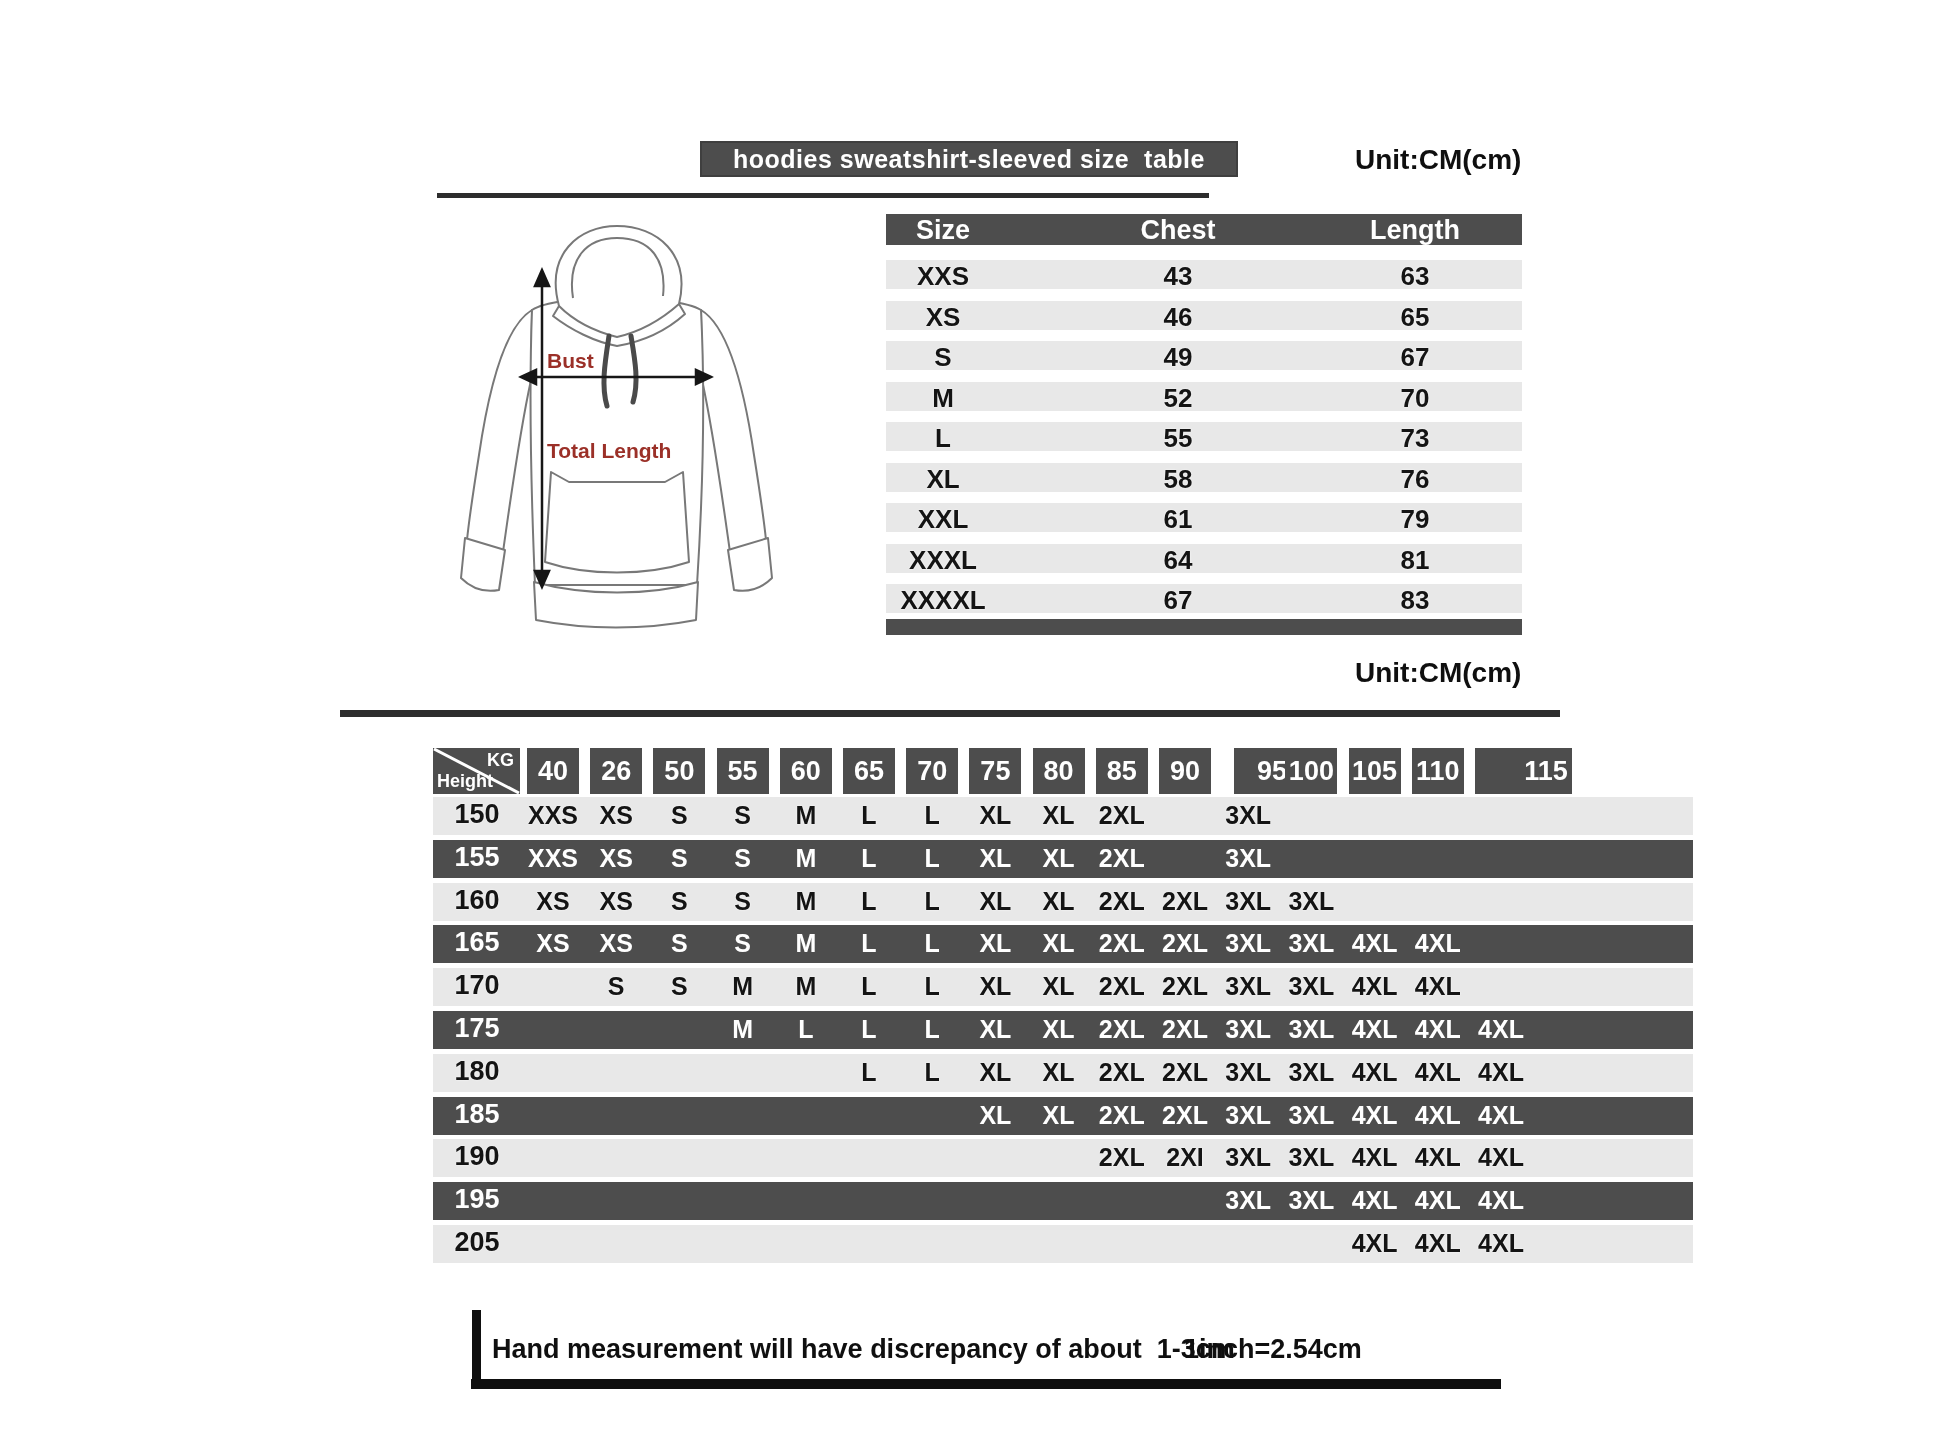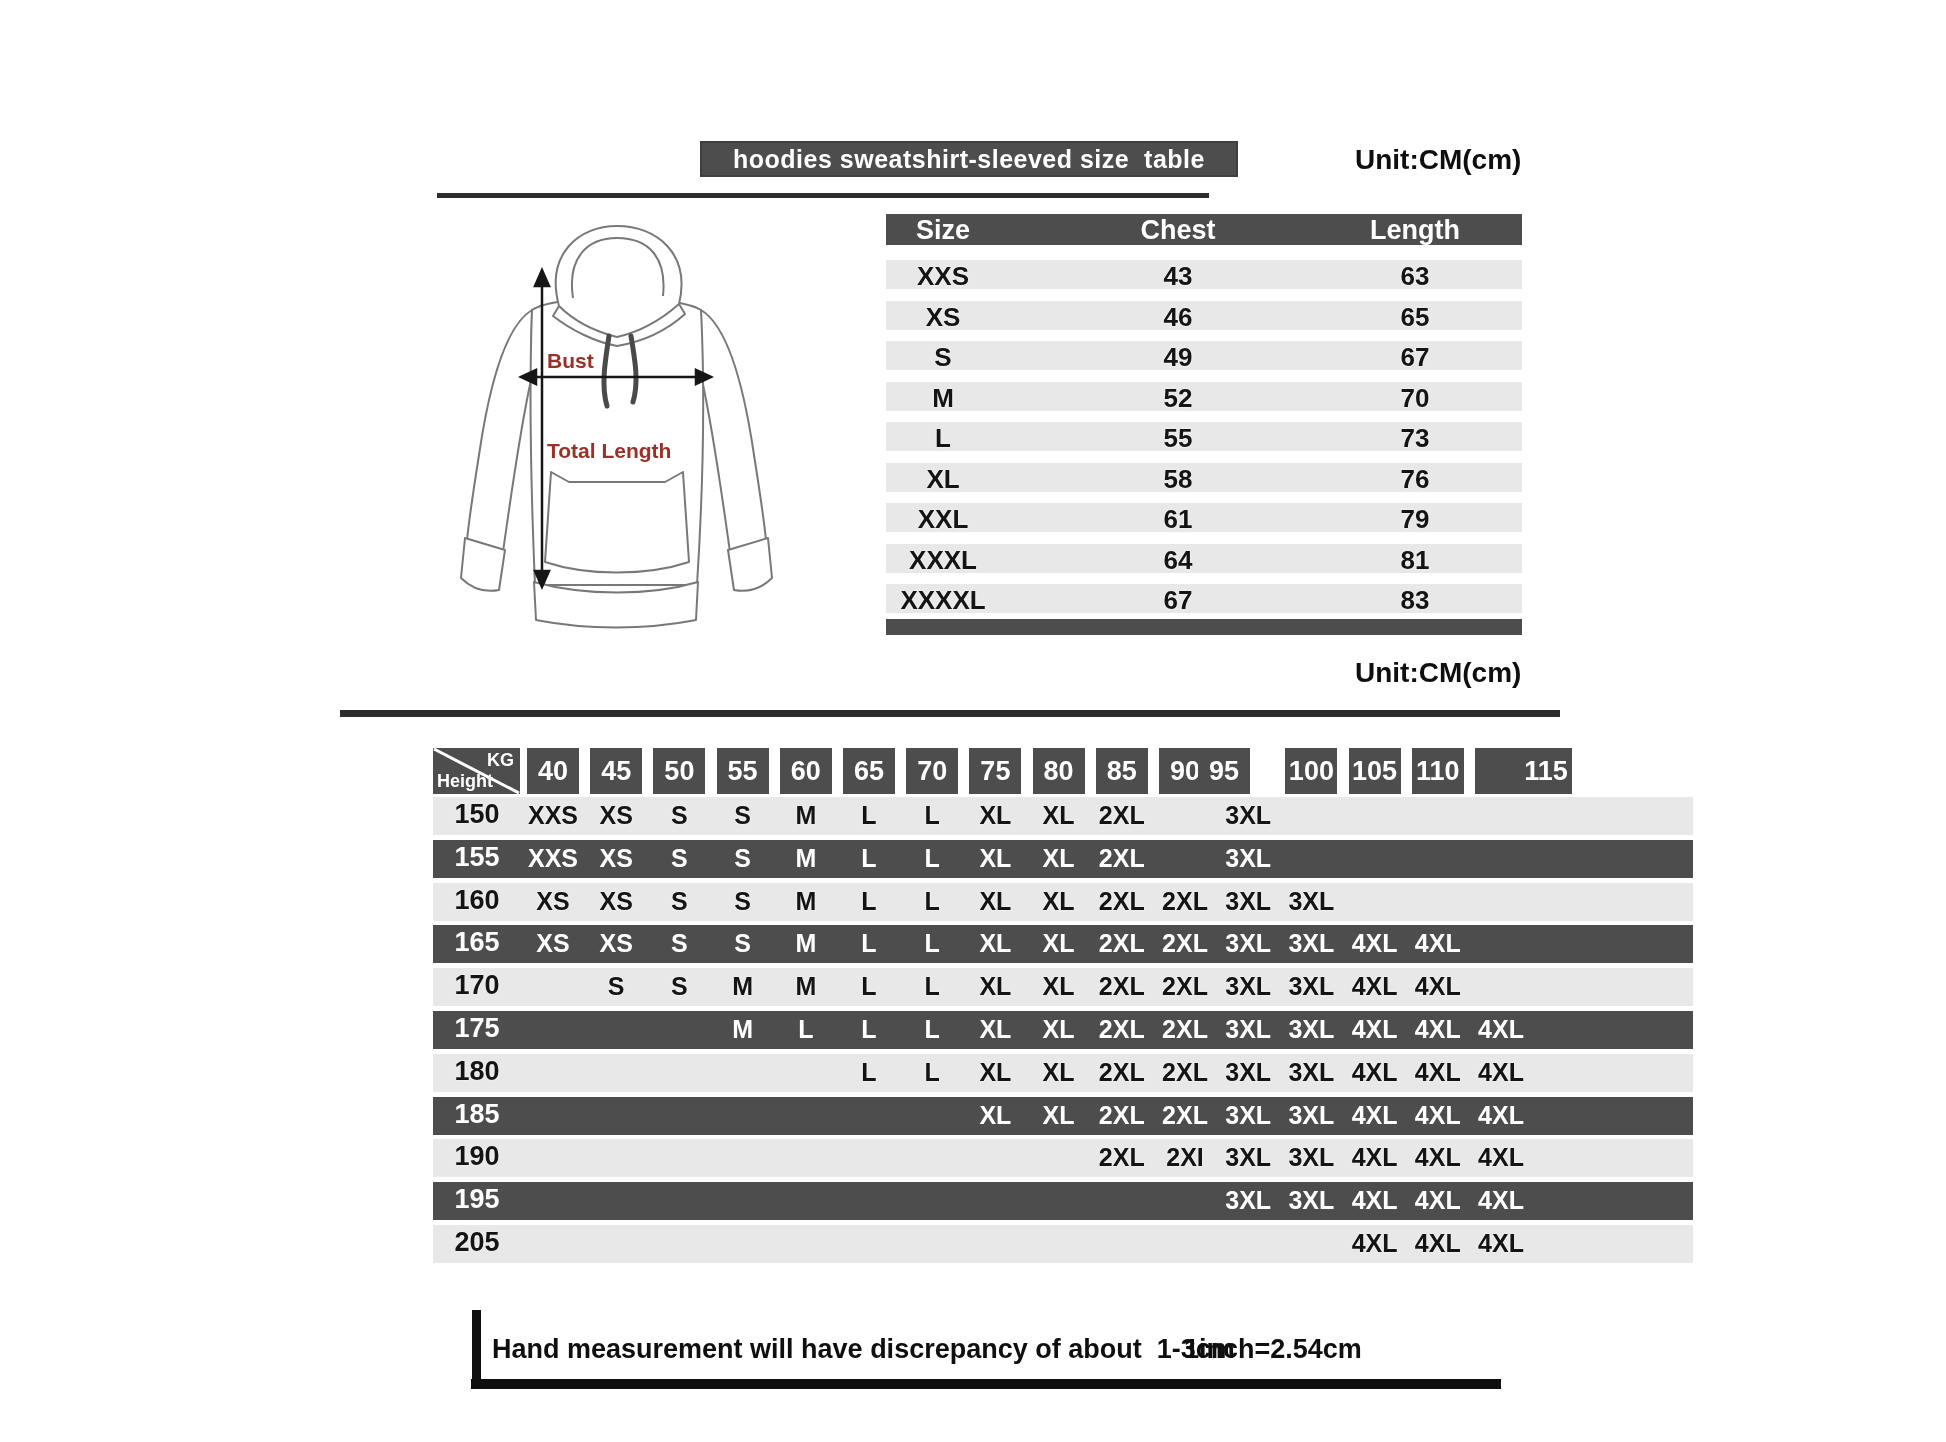--- a/index.html
+++ b/index.html
@@ -147,31 +147,31 @@
   <div id="matrix">
     <div id="mx-corner">
       <svg width="87" height="46" style="position:absolute;left:0;top:0;">
         <line x1="1" y1="1" x2="86" y2="45" stroke="#ffffff" stroke-width="3"></line>
       </svg>
       <span class="kg">KG</span>
       <span class="hgt">Height</span>
     </div>
     <div id="mx-header">
         <div class="mx-h" style="left: 94px;">40</div>
-        <div class="mx-h" style="left: 157.2px;">45</div>
+        <div class="mx-h" style="left: 157.2px;">26</div>
         <div class="mx-h" style="left: 220.4px;">50</div>
         <div class="mx-h" style="left: 283.6px;">55</div>
         <div class="mx-h" style="left: 346.8px;">60</div>
         <div class="mx-h" style="left: 410px;">65</div>
         <div class="mx-h" style="left: 473.2px;">70</div>
         <div class="mx-h" style="left: 536.4px;">75</div>
         <div class="mx-h" style="left: 599.6px;">80</div>
         <div class="mx-h" style="left: 662.8px;">85</div>
         <div class="mx-h" style="left: 726px;">90</div>
-        <div class="mx-h" style="left: 765px;">95</div>
+        <div class="mx-h" style="left: 801px; padding-left: 12px;">95</div>
         <div class="mx-h" style="left: 852.4px;">100</div>
         <div class="mx-h" style="left: 915.6px;">105</div>
         <div class="mx-h" style="left: 978.8px;">110</div>
         <div class="mx-h" style="left: 1042px; padding-left: 45px;">115</div>
       </div>
     <div id="mx-rows">
         <div class="mx-row light" style="top: 49px;">
           <span class="mx-height">150</span>
           <span class="mx-cell" style="left: 120px;">XXS</span>
           <span class="mx-cell" style="left: 183.2px;">XS</span>

